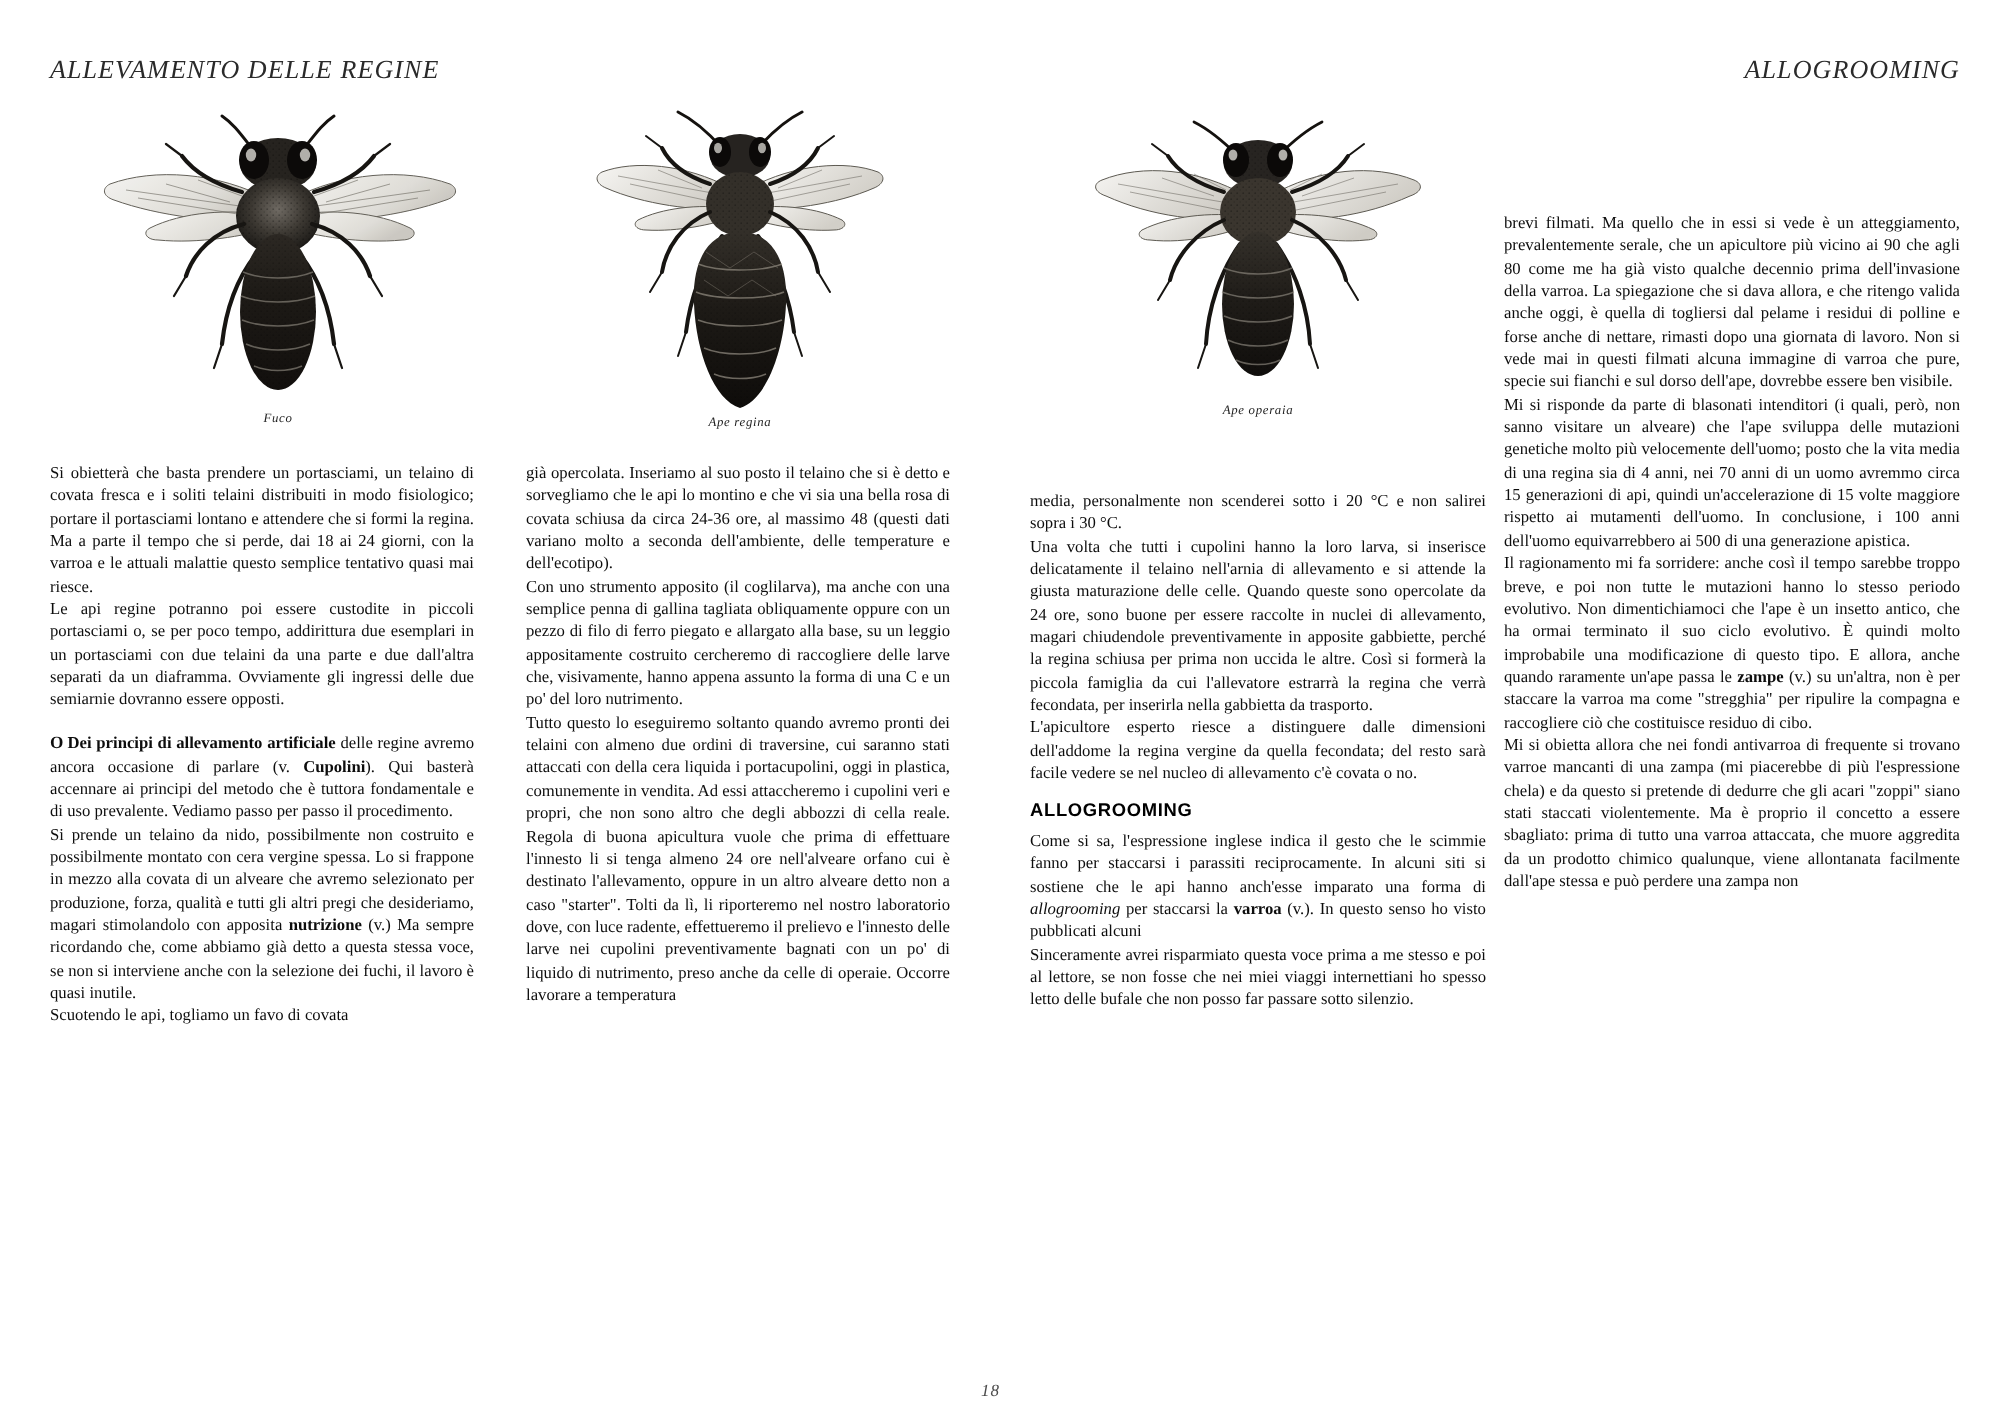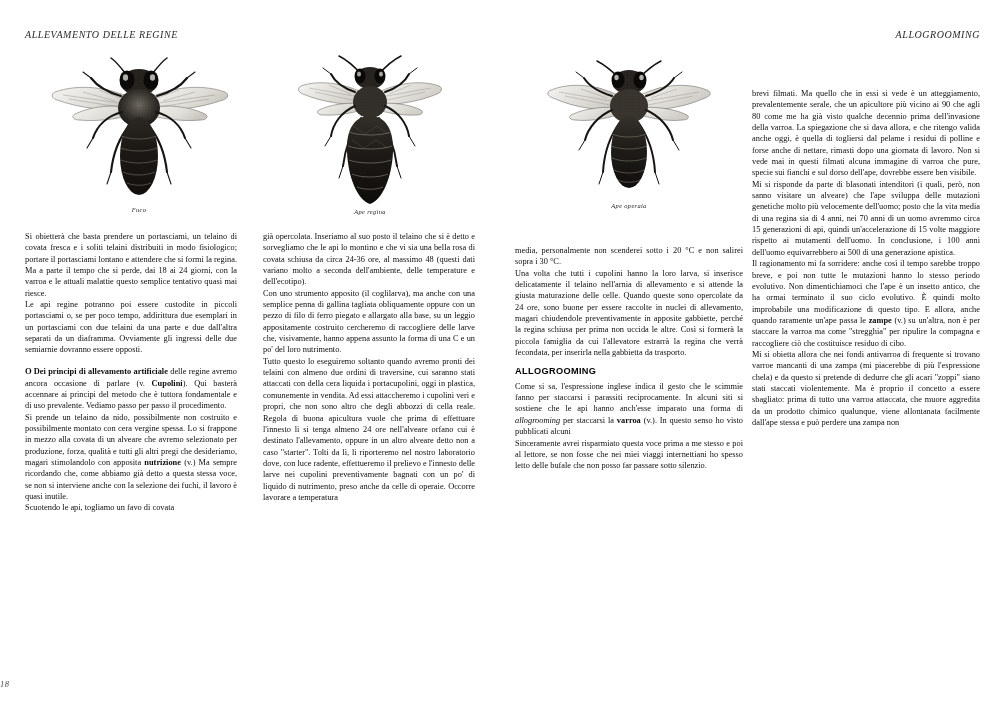--- a/index.html
+++ b/index.html
@@ -22,36 +22,36 @@
     position: relative;
     width: 500px; height: 711px;
     box-sizing: border-box;
   }
   .page-left  { padding: 28px 25px 20px 25px; }
   .page-right { padding: 28px 20px 20px 15px; }
 
   
   .runhead {
     font-style: italic;
-    font-size: 10px;
+    font-size: 13px;
     letter-spacing: 0.55px;
     color: #2a2a2a;
     height: 14px;
     line-height: 14px;
     white-space: nowrap;
   }
   .runhead-left  { text-align: left; }
   .runhead-right { text-align: right; }
 
   
   .folio {
     position: absolute;
-    bottom: 22px;
+    bottom: 11px;
     left: 0; right: 0;
-    text-align: left;
+    text-align: right;
     font-size: 8.5px;
     font-style: italic;
     color: #4a4a4a;
     letter-spacing: .5px;
   }
 
   
   .figband {
     position: relative;
     height: 175px;
@@ -118,21 +118,21 @@
     margin: 8px 0 3px 0;
     color: #000;
   }
 
   
   .right-layout { position: relative; height: 620px; }
   .right-col-1 {
     position: absolute; left: 0; top: 189px; width: 228px;
   }
   .right-col-2 {
-    position: absolute; left: 237px; top: 32px; width: 228px;
+    position: absolute; left: 237px; top: 50px; width: 228px;
   }
   .right-col-1 .col, .right-col-2 .col { width: 228px; }
 </style>
 </head>
 <body>
 
 <div class="spread">
 
   <div class="page page-left">
 
@@ -394,20 +394,21 @@
             </svg>
           </div>
           <div class="cap">Ape operaia</div>
         </div>
       </div>
 
       <div class="right-col-1">
         <div class="col">
           <p>media, personalmente non scenderei sotto i 20 °C e non salirei sopra i 30 °C.</p>
           <p>Una volta che tutti i cupolini hanno la loro larva, si inserisce delicatamente il telaino nell'arnia di allevamento e si attende la giusta maturazione delle celle. Quando queste sono opercolate da 24 ore, sono buone per essere raccolte in nuclei di allevamento, magari chiudendole preventivamente in apposite gabbiette, perché la regina schiusa per prima non uccida le altre. Così si formerà la piccola famiglia da cui l'allevatore estrarrà la regina che verrà fecondata, per inserirla nella gabbietta da trasporto.</p>
+          <p>L'apicultore esperto riesce a distinguere dalle dimensioni dell'addome la regina vergine da quella fecondata; del resto sarà facile vedere se nel nucleo di allevamento c'è covata o no.</p>
           <div class="section-head">ALLOGROOMING</div>
           <p><span>Come si sa, l'espressione inglese indica il gesto che le scimmie fanno per staccarsi i parassiti reciprocamente. In alcuni siti si sostiene che le api hanno anch'esse imparato una forma di </span><span class="ital">allogrooming</span><span> per staccarsi la </span><span class="bold">varroa</span><span> (v.). In questo senso ho visto pubblicati alcuni</span></p>
           <p>Sinceramente avrei risparmiato questa voce prima a me stesso e poi al lettore, se non fosse che nei miei viaggi internettiani ho spesso letto delle bufale che non posso far passare sotto silenzio.</p>
         </div>
       </div>
 
       <div class="right-col-2">
         <div class="col">
           <p>brevi filmati. Ma quello che in essi si vede è un atteggiamento, prevalentemente serale, che un apicultore più vicino ai 90 che agli 80 come me ha già visto qualche decennio prima dell'invasione della varroa. La spiegazione che si dava allora, e che ritengo valida anche oggi, è quella di togliersi dal pelame i residui di polline e forse anche di nettare, rimasti dopo una giornata di lavoro. Non si vede mai in questi filmati alcuna immagine di varroa che pure, specie sui fianchi e sul dorso dell'ape, dovrebbe essere ben visibile.</p>
           <p>Mi si risponde da parte di blasonati intenditori (i quali, però, non sanno visitare un alveare) che l'ape sviluppa delle mutazioni genetiche molto più velocemente dell'uomo; posto che la vita media di una regina sia di 4 anni, nei 70 anni di un uomo avremmo circa 15 generazioni di api, quindi un'accelerazione di 15 volte maggiore rispetto ai mutamenti dell'uomo. In conclusione, i 100 anni dell'uomo equivarrebbero ai 500 di una generazione apistica.</p>

